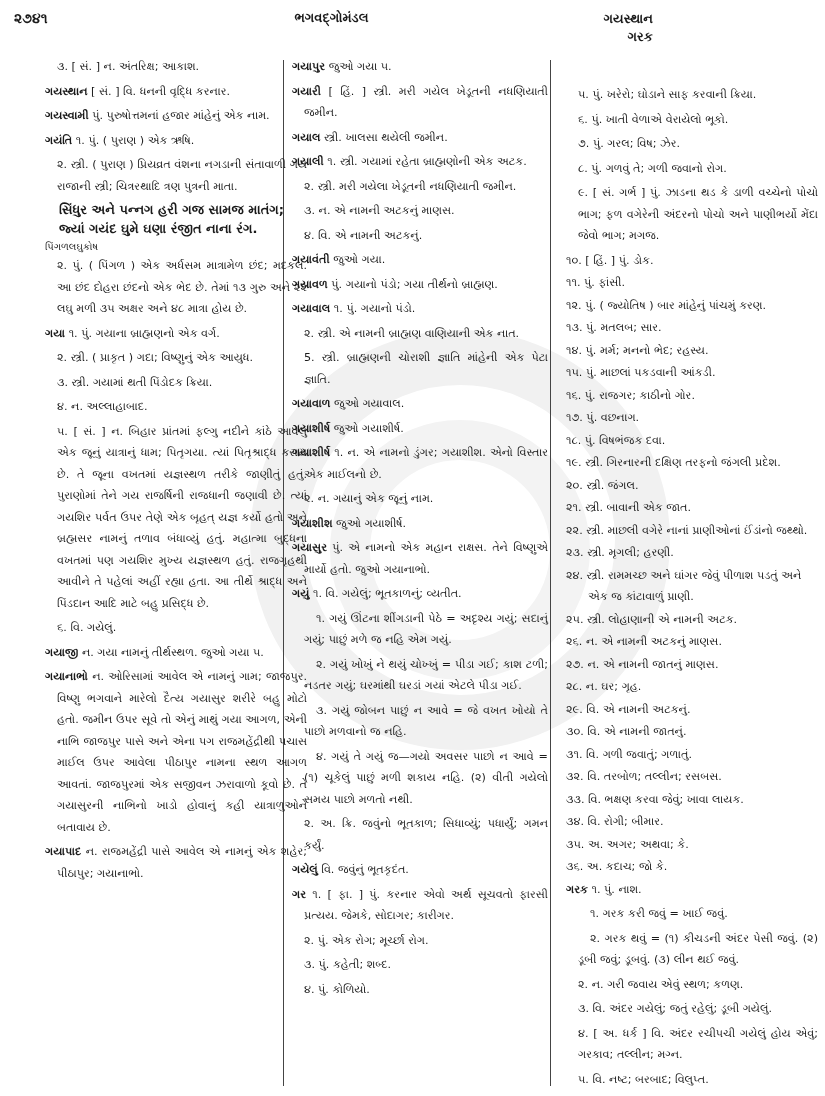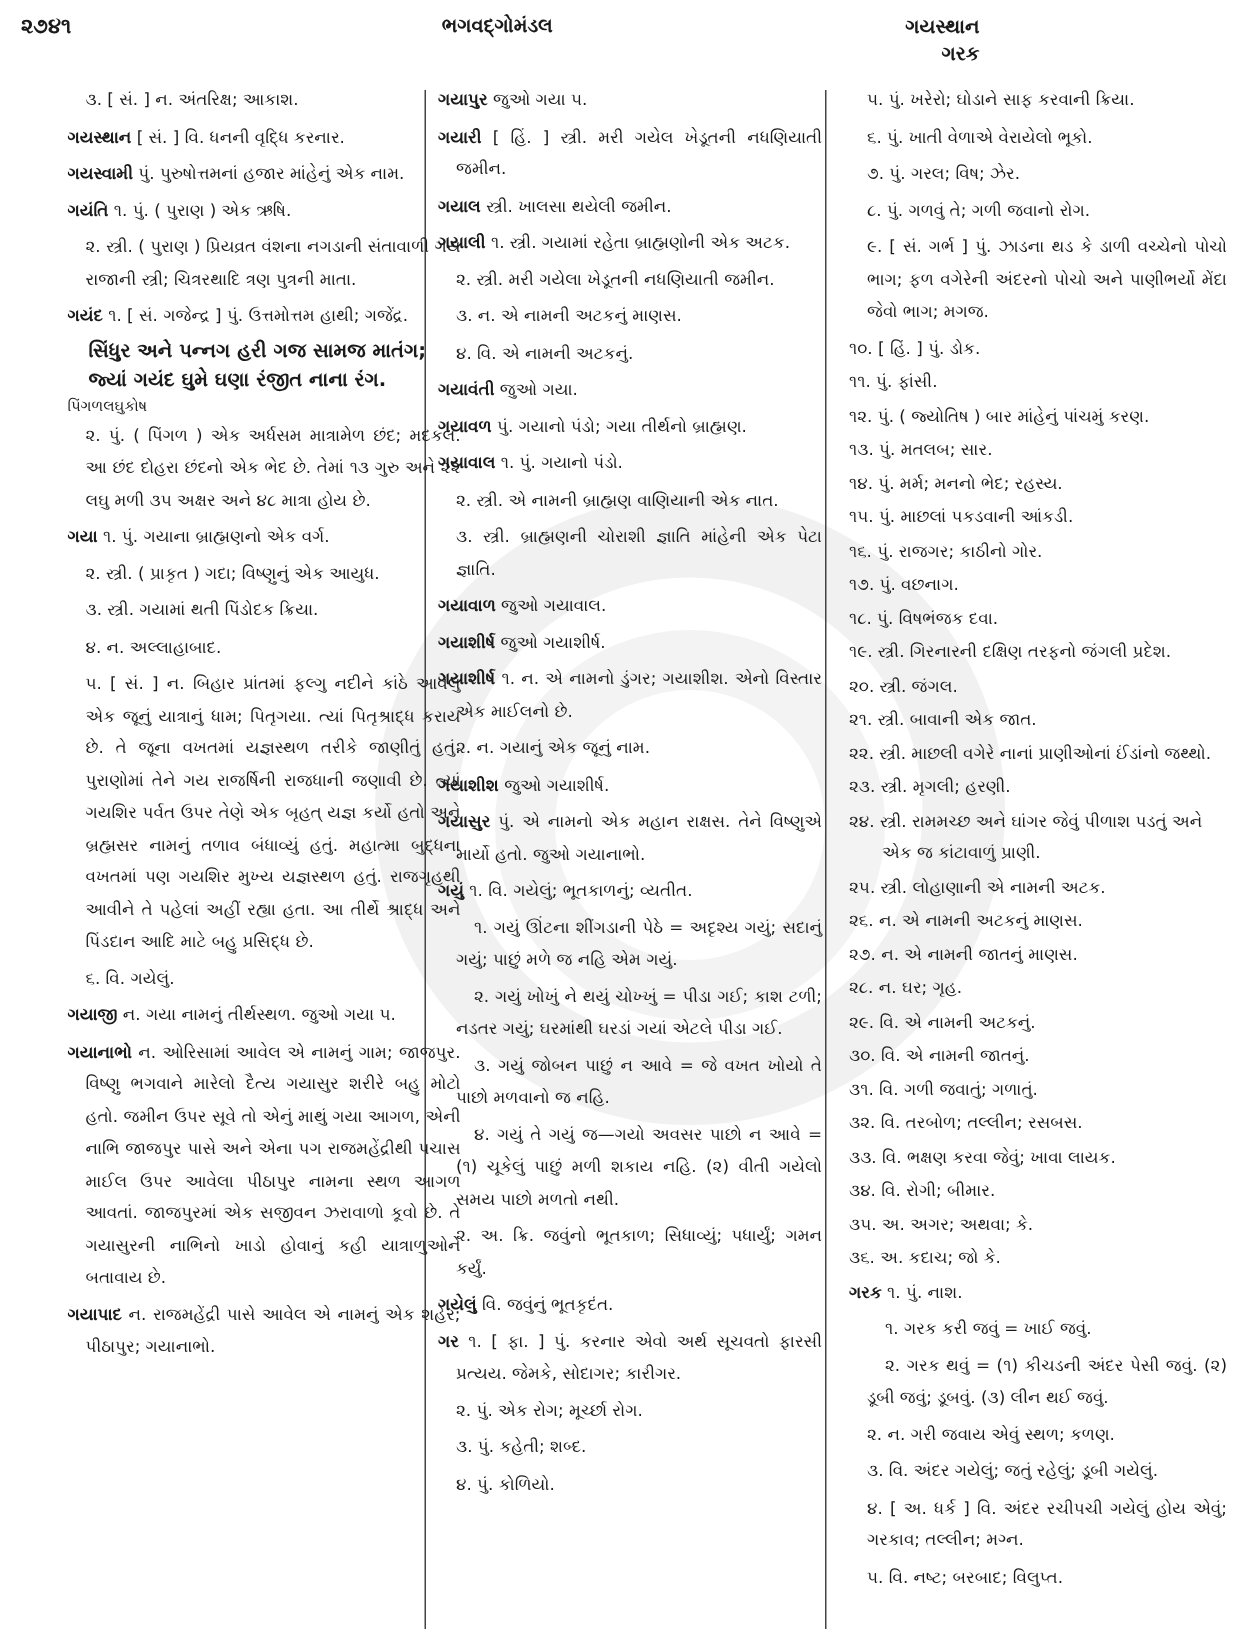--- a/index.html
+++ b/index.html
@@ -18,21 +18,21 @@
   .header { position: absolute; top: 6px; left: 0; width: 663px; height: 44px; z-index: 1; }
   .header .left { position: absolute; left: 14px; top: 4px; font-size: 14px; font-weight: bold; }
   .header .center { position: absolute; left: 0; right: 0; top: 4px; text-align: center; font-size: 13px; font-weight: bold; }
   .header .right { position: absolute; right: 10px; top: 4px; text-align: right; font-size: 13px; font-weight: bold; line-height: 18px; }
   .col {
     position: absolute; top: 56px; z-index: 1;
     font-size: 11.2px; line-height: 21.5px;
   }
   .col1 { left: 22px; width: 262px; margin-left: 23px; }
   .col2 { left: 292px; width: 256px; }
-  .col3 { left: 566px; width: 252px; }
+  .col3 { left: 566px; width: 252px; margin-top: 28px; }
   .rule { position: absolute; top: 60px; bottom: 10px; width: 1px; background: #444; z-index: 1; }
   .rule1 { left: 283px; }
   .rule2 { left: 550px; }
   .entry { margin: 0 0 3px 0; padding-left: 12px; text-indent: -12px; text-align: justify; }
   .sub { margin: 0 0 3px 0; padding-left: 12px; text-indent: 0; text-align: justify; }
   .sub2 { margin: 0 0 3px 0; padding-left: 12px; text-indent: 12px; text-align: justify; }
   .num { margin: 0 0 1px 0; padding-left: 22px; text-indent: -22px; }
   .hw { font-weight: bold; }
   .quote { margin: 0 0 0 0; padding-left: 14px; font-size: 13px; line-height: 19px; font-weight: bold; }
   .src { text-align: left; font-size: 10px; line-height: 17px; }
@@ -54,21 +54,20 @@
 
 <div class="rule rule1"></div>
 <div class="rule rule2"></div>
 
 <div class="col col1">
     <div class="sub">૩. [ સં. ] ન. અંતરિક્ષ; આકાશ.</div>
     <div class="entry"><span class="hw">ગયસ્થાન</span><span> [ સં. ] વિ. ધનની વૃદ્ધિ કરનાર.</span></div>
     <div class="entry"><span class="hw">ગયસ્વામી</span><span> પું. પુરુષોત્તમનાં હજાર માંહેનું એક નામ.</span></div>
     <div class="entry"><span class="hw">ગયંતિ</span><span> ૧. પું. ( પુરાણ ) એક ઋષિ.</span></div>
     <div class="sub">૨. સ્ત્રી. ( પુરાણ ) પ્રિયવ્રત વંશના નગડાની સંતાવાળી ગય રાજાની સ્ત્રી; ચિત્રરથાદિ ત્રણ પુત્રની માતા.</div>
-    <div class="entry"><span class="hw">ગયંદ</span><span> ૧. [ સં. ગજેન્દ્ર ] પું. ઉત્તમોત્તમ હાથી; ગજેંદ્ર.</span></div>
     <div class="quote">સિંધુર અને પન્નગ હરી ગજ સામજ માતંગ; જ્યાં ગયંદ ઘુમે ઘણા રંજીત નાના રંગ.</div>
     <div class="src">પિંગળલઘુકોષ</div>
     <div class="sub">૨. પું. ( પિંગળ ) એક અર્ધસમ માત્રામેળ છંદ; મદકલ. આ છંદ દોહરા છંદનો એક ભેદ છે. તેમાં ૧૩ ગુરુ અને ૨૨ લઘુ મળી ૩૫ અક્ષર અને ૪૮ માત્રા હોય છે.</div>
     <div class="entry"><span class="hw">ગયા</span><span> ૧. પું. ગયાના બ્રાહ્મણનો એક વર્ગ.</span></div>
     <div class="sub">૨. સ્ત્રી. ( પ્રાકૃત ) ગદા; વિષ્ણુનું એક આયુધ.</div>
     <div class="sub">૩. સ્ત્રી. ગયામાં થતી પિંડોદક ક્રિયા.</div>
     <div class="sub">૪. ન. અલ્લાહાબાદ.</div>
     <div class="sub">૫. [ સં. ] ન. બિહાર પ્રાંતમાં ફલ્ગુ નદીને કાંઠે આવેલું એક જૂનું યાત્રાનું ધામ; પિતૃગયા. ત્યાં પિતૃશ્રાદ્ધ કરાય છે. તે જૂના વખતમાં યજ્ઞસ્થળ તરીકે જાણીતું હતું. પુરાણોમાં તેને ગય રાજર્ષિની રાજધાની જણાવી છે. ત્યાં ગયશિર પર્વત ઉપર તેણે એક બૃહત્ યજ્ઞ કર્યો હતો અને બ્રહ્મસર નામનું તળાવ બંધાવ્યું હતું. મહાત્મા બુદ્ધના વખતમાં પણ ગયશિર મુખ્ય યજ્ઞસ્થળ હતું. રાજગૃહથી આવીને તે પહેલાં અહીં રહ્યા હતા. આ તીર્થે શ્રાદ્ધ અને પિંડદાન આદિ માટે બહુ પ્રસિદ્ધ છે.</div>
     <div class="sub">૬. વિ. ગયેલું.</div>
     <div class="entry"><span class="hw">ગયાજી</span><span> ન. ગયા નામનું તીર્થસ્થળ. જુઓ ગયા ૫.</span></div>
@@ -80,21 +79,21 @@
     <div class="entry"><span class="hw">ગયારી</span><span> [ હિં. ] સ્ત્રી. મરી ગયેલ ખેડૂતની નધણિયાતી જમીન.</span></div>
     <div class="entry"><span class="hw">ગયાલ</span><span> સ્ત્રી. ખાલસા થયેલી જમીન.</span></div>
     <div class="entry"><span class="hw">ગયાલી</span><span> ૧. સ્ત્રી. ગયામાં રહેતા બ્રાહ્મણોની એક અટક.</span></div>
     <div class="sub">૨. સ્ત્રી. મરી ગયેલા ખેડૂતની નધણિયાતી જમીન.</div>
     <div class="sub">૩. ન. એ નામની અટકનું માણસ.</div>
     <div class="sub">૪. વિ. એ નામની અટકનું.</div>
     <div class="entry"><span class="hw">ગયાવંતી</span><span> જુઓ ગયા.</span></div>
     <div class="entry"><span class="hw">ગયાવળ</span><span> પું. ગયાનો પંડો; ગયા તીર્થનો બ્રાહ્મણ.</span></div>
     <div class="entry"><span class="hw">ગયાવાલ</span><span> ૧. પું. ગયાનો પંડો.</span></div>
     <div class="sub">૨. સ્ત્રી. એ નામની બ્રાહ્મણ વાણિયાની એક નાત.</div>
-    <div class="sub">૩. સ્ત્રી. બ્રાહ્મણની ચોરાશી જ્ઞાતિ માંહેની એક પેટા જ્ઞાતિ.</div>
+    <div class="sub">5. સ્ત્રી. બ્રાહ્મણની ચોરાશી જ્ઞાતિ માંહેની એક પેટા જ્ઞાતિ.</div>
     <div class="entry"><span class="hw">ગયાવાળ</span><span> જુઓ ગયાવાલ.</span></div>
     <div class="entry"><span class="hw">ગયાશીર્ષ</span><span> જુઓ ગયાશીર્ષ.</span></div>
     <div class="entry"><span class="hw">ગયાશીર્ષ</span><span> ૧. ન. એ નામનો ડુંગર; ગયાશીશ. એનો વિસ્તાર એક માઈલનો છે.</span></div>
     <div class="sub">૨. ન. ગયાનું એક જૂનું નામ.</div>
     <div class="entry"><span class="hw">ગયાશીશ</span><span> જુઓ ગયાશીર્ષ.</span></div>
     <div class="entry"><span class="hw">ગયાસુર</span><span> પું. એ નામનો એક મહાન રાક્ષસ. તેને વિષ્ણુએ માર્યો હતો. જુઓ ગયાનાભો.</span></div>
     <div class="entry"><span class="hw">ગયું</span><span> ૧. વિ. ગયેલું; ભૂતકાળનું; વ્યતીત.</span></div>
     <div class="sub2">૧. ગયું ઊંટના શીંગડાની પેઠે = અદૃશ્ય ગયું; સદાનું ગયું; પાછું મળે જ નહિ એમ ગયું.</div>
     <div class="sub2">૨. ગયું ખોખું ને થયું ચોખ્ખું = પીડા ગઈ; કાશ ટળી; નડતર ગયું; ઘરમાંથી ઘરડાં ગયાં એટલે પીડા ગઈ.</div>
     <div class="sub2">૩. ગયું જોબન પાછું ન આવે = જે વખત ખોયો તે પાછો મળવાનો જ નહિ.</div>

